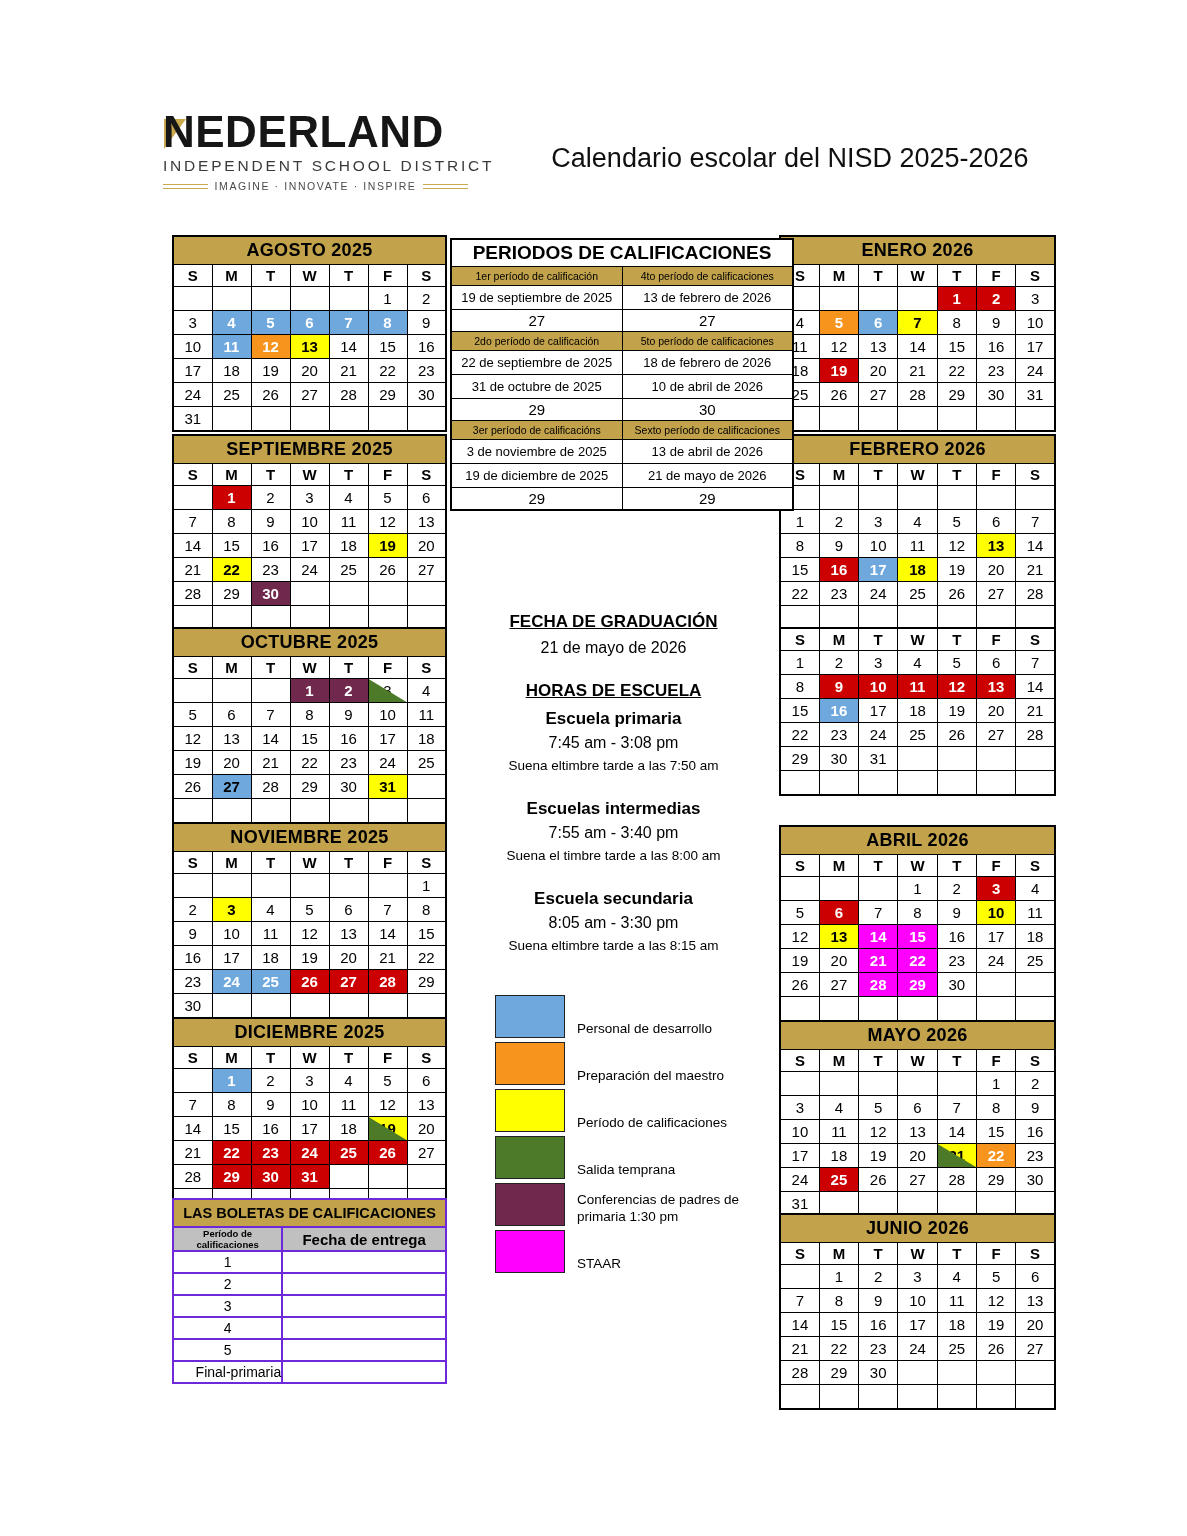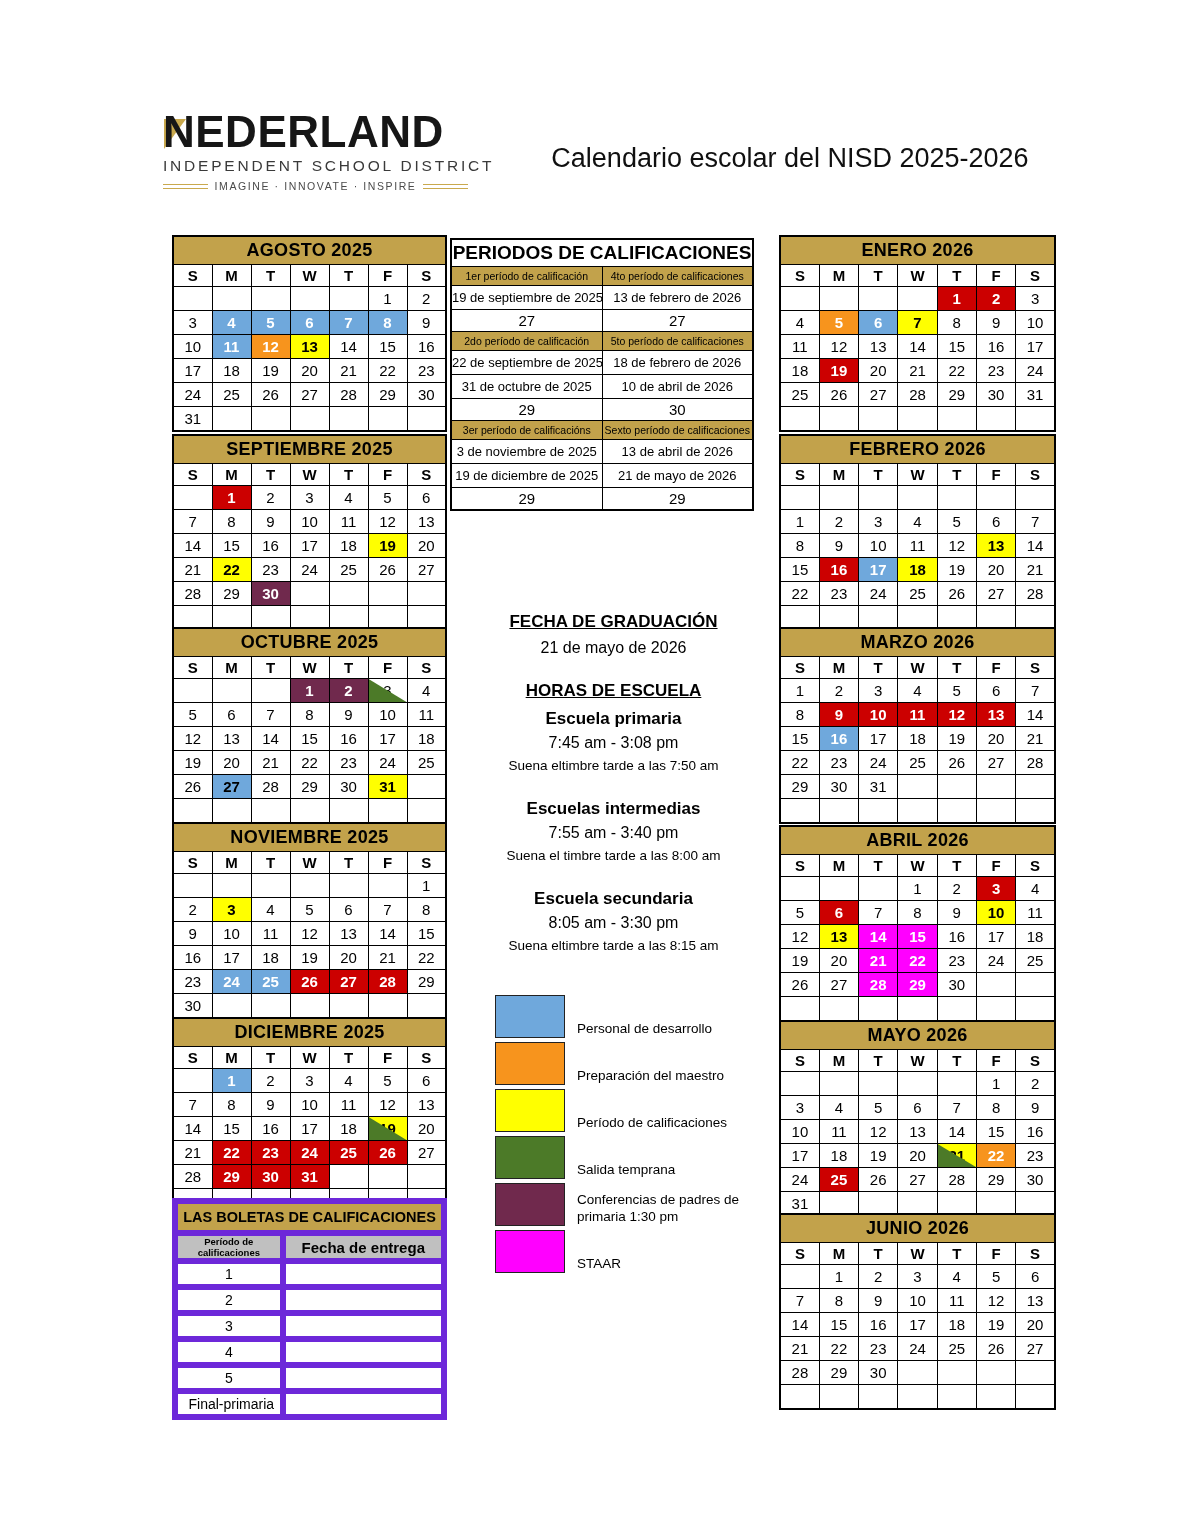--- a/index.html
+++ b/index.html
@@ -27,21 +27,21 @@
   table.cal{border-collapse:collapse;width:100%;table-layout:fixed;border:2px solid #000;background:#fff;margin-top:15px;}
   .cal th,.cal td{border:1px solid #000;padding:0;}
   .cal .cal-title{background:var(--gold);font-size:18px;font-weight:bold;height:27px;letter-spacing:.3px;}
   .cal .dow{height:21px;font-size:15px;font-weight:bold;background:#fff;}
   .cal td{height:23px;text-align:center;font-size:15px;position:relative;overflow:hidden;}
   .cal td .dnum{position:relative;z-index:2;}
   .cal td.hl .dnum{font-weight:bold;}
   .tri{position:absolute;inset:0;clip-path:polygon(0 0,100% 100%,0 100%);z-index:3;}
 
   
-  .gp-wrap{position:absolute;left:450px;top:238px;width:304px;}
+  .gp-wrap{position:absolute;left:450px;top:238px;width:344px;}
   table.gp{border-collapse:collapse;width:100%;table-layout:fixed;border:2px solid #000;background:#fff;}
   .gp th,.gp td{border:1px solid #000;text-align:center;padding:0;}
   .gp .gp-title{font-size:19px;font-weight:bold;height:26px;background:#fff;}
   .gp .gp-head{background:var(--gold);font-size:10.5px;font-weight:normal;height:18px;}
   .gp .gp-date{font-size:13px;height:23px;white-space:nowrap;}
   .gp .gp-days{font-size:15px;height:21px;}
 
   
   .center-info{position:absolute;left:450px;top:612px;width:327px;text-align:center;}
   .info-title{font-size:17px;font-weight:bold;text-decoration:underline;}
@@ -54,27 +54,27 @@
   
   .legend{position:absolute;left:495px;top:993px;width:292px;display:flex;flex-direction:column;gap:2px;}
   .leg-row{display:flex;align-items:flex-end;min-height:45px;}
   .swatch{width:70px;height:43px;border:1px solid #222;margin-right:12px;flex:none;box-sizing:border-box;}
   .leg-label{font-size:13.5px;text-align:left;line-height:1.25;}
   .leg-label.small{font-size:11.5px;}
 
   
   .rc-wrap{position:absolute;left:172px;top:1198px;width:275px;}
   table.rc{border-collapse:collapse;width:100%;table-layout:fixed;border:2px solid #000;background:#fff;}
-  .rc th,.rc td{border:6px solid #6d28d9;padding:0;}
+  .rc th,.rc td{border:2px solid #6d28d9;padding:0;}
   .rc .rc-title{background:var(--gold);font-size:14.5px;font-weight:bold;height:26px;text-align:center;}
   .rc .rc-sub{background:var(--gray);height:22px;text-align:center;}
   .rc .rc-sub.c1{font-size:9.5px;font-weight:bold;}
   .rc .rc-sub.c2{font-size:15px;font-weight:bold;}
   .rc td{height:20px;font-size:14px;text-align:center;}
-  .rc td.final{text-align:center;padding-left:5px;}
+  .rc td.final{text-align:right;padding-left:5px;}
 </style>
 </head>
 <body>
 
 <div class="page">
 
   <div class="brand">
     <div class="brand-name">
       <div class="brand-accent"></div>
       <span>NEDERLAND</span>
@@ -588,23 +588,20 @@
             <td><span class="dnum"></span></td>
             <td><span class="dnum"></span></td>
             <td><span class="dnum"></span></td>
           </tr>
         </tbody>
       </table>
     </div>
   <div class="month colR" style="top:612px">
       <table class="cal">
         <tbody>
-          <tr>
-            <th colspan="7" class="cal-title">MARZO 2026</th>
-          </tr>
           <tr>
             <th class="dow">S</th>
             <th class="dow">M</th>
             <th class="dow">T</th>
             <th class="dow">W</th>
             <th class="dow">T</th>
             <th class="dow">F</th>
             <th class="dow">S</th>
           </tr>
           <tr>

